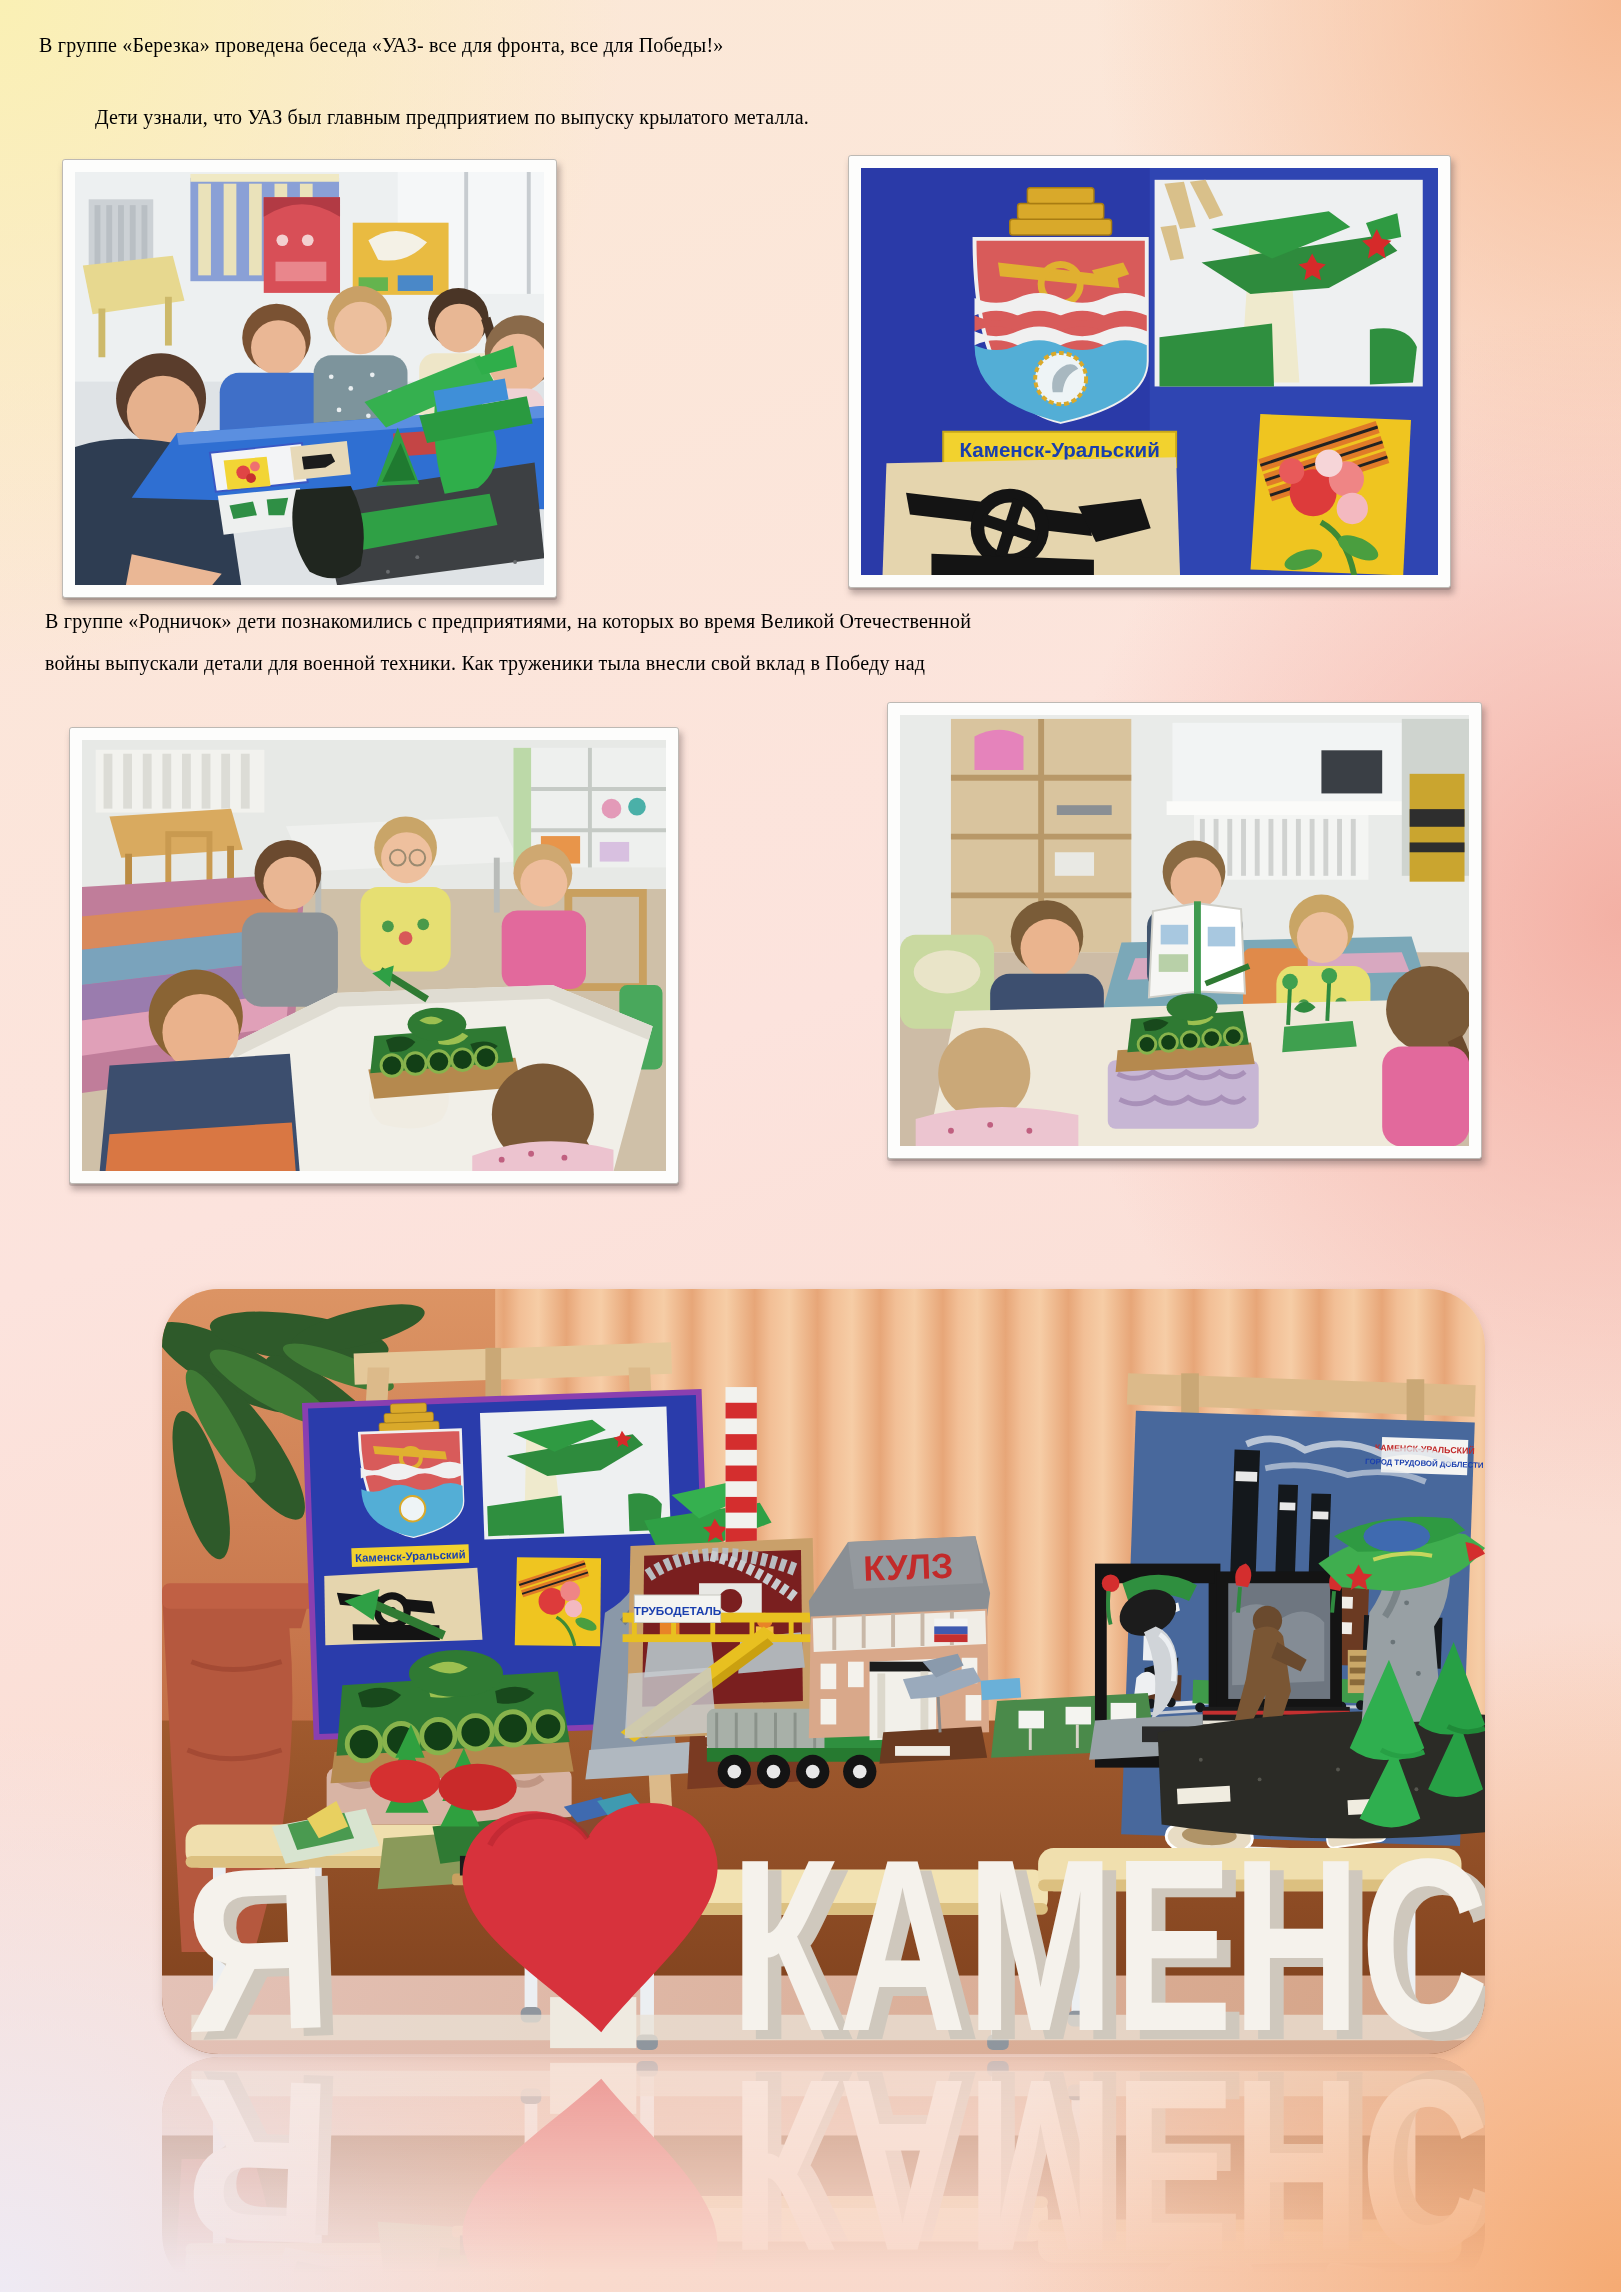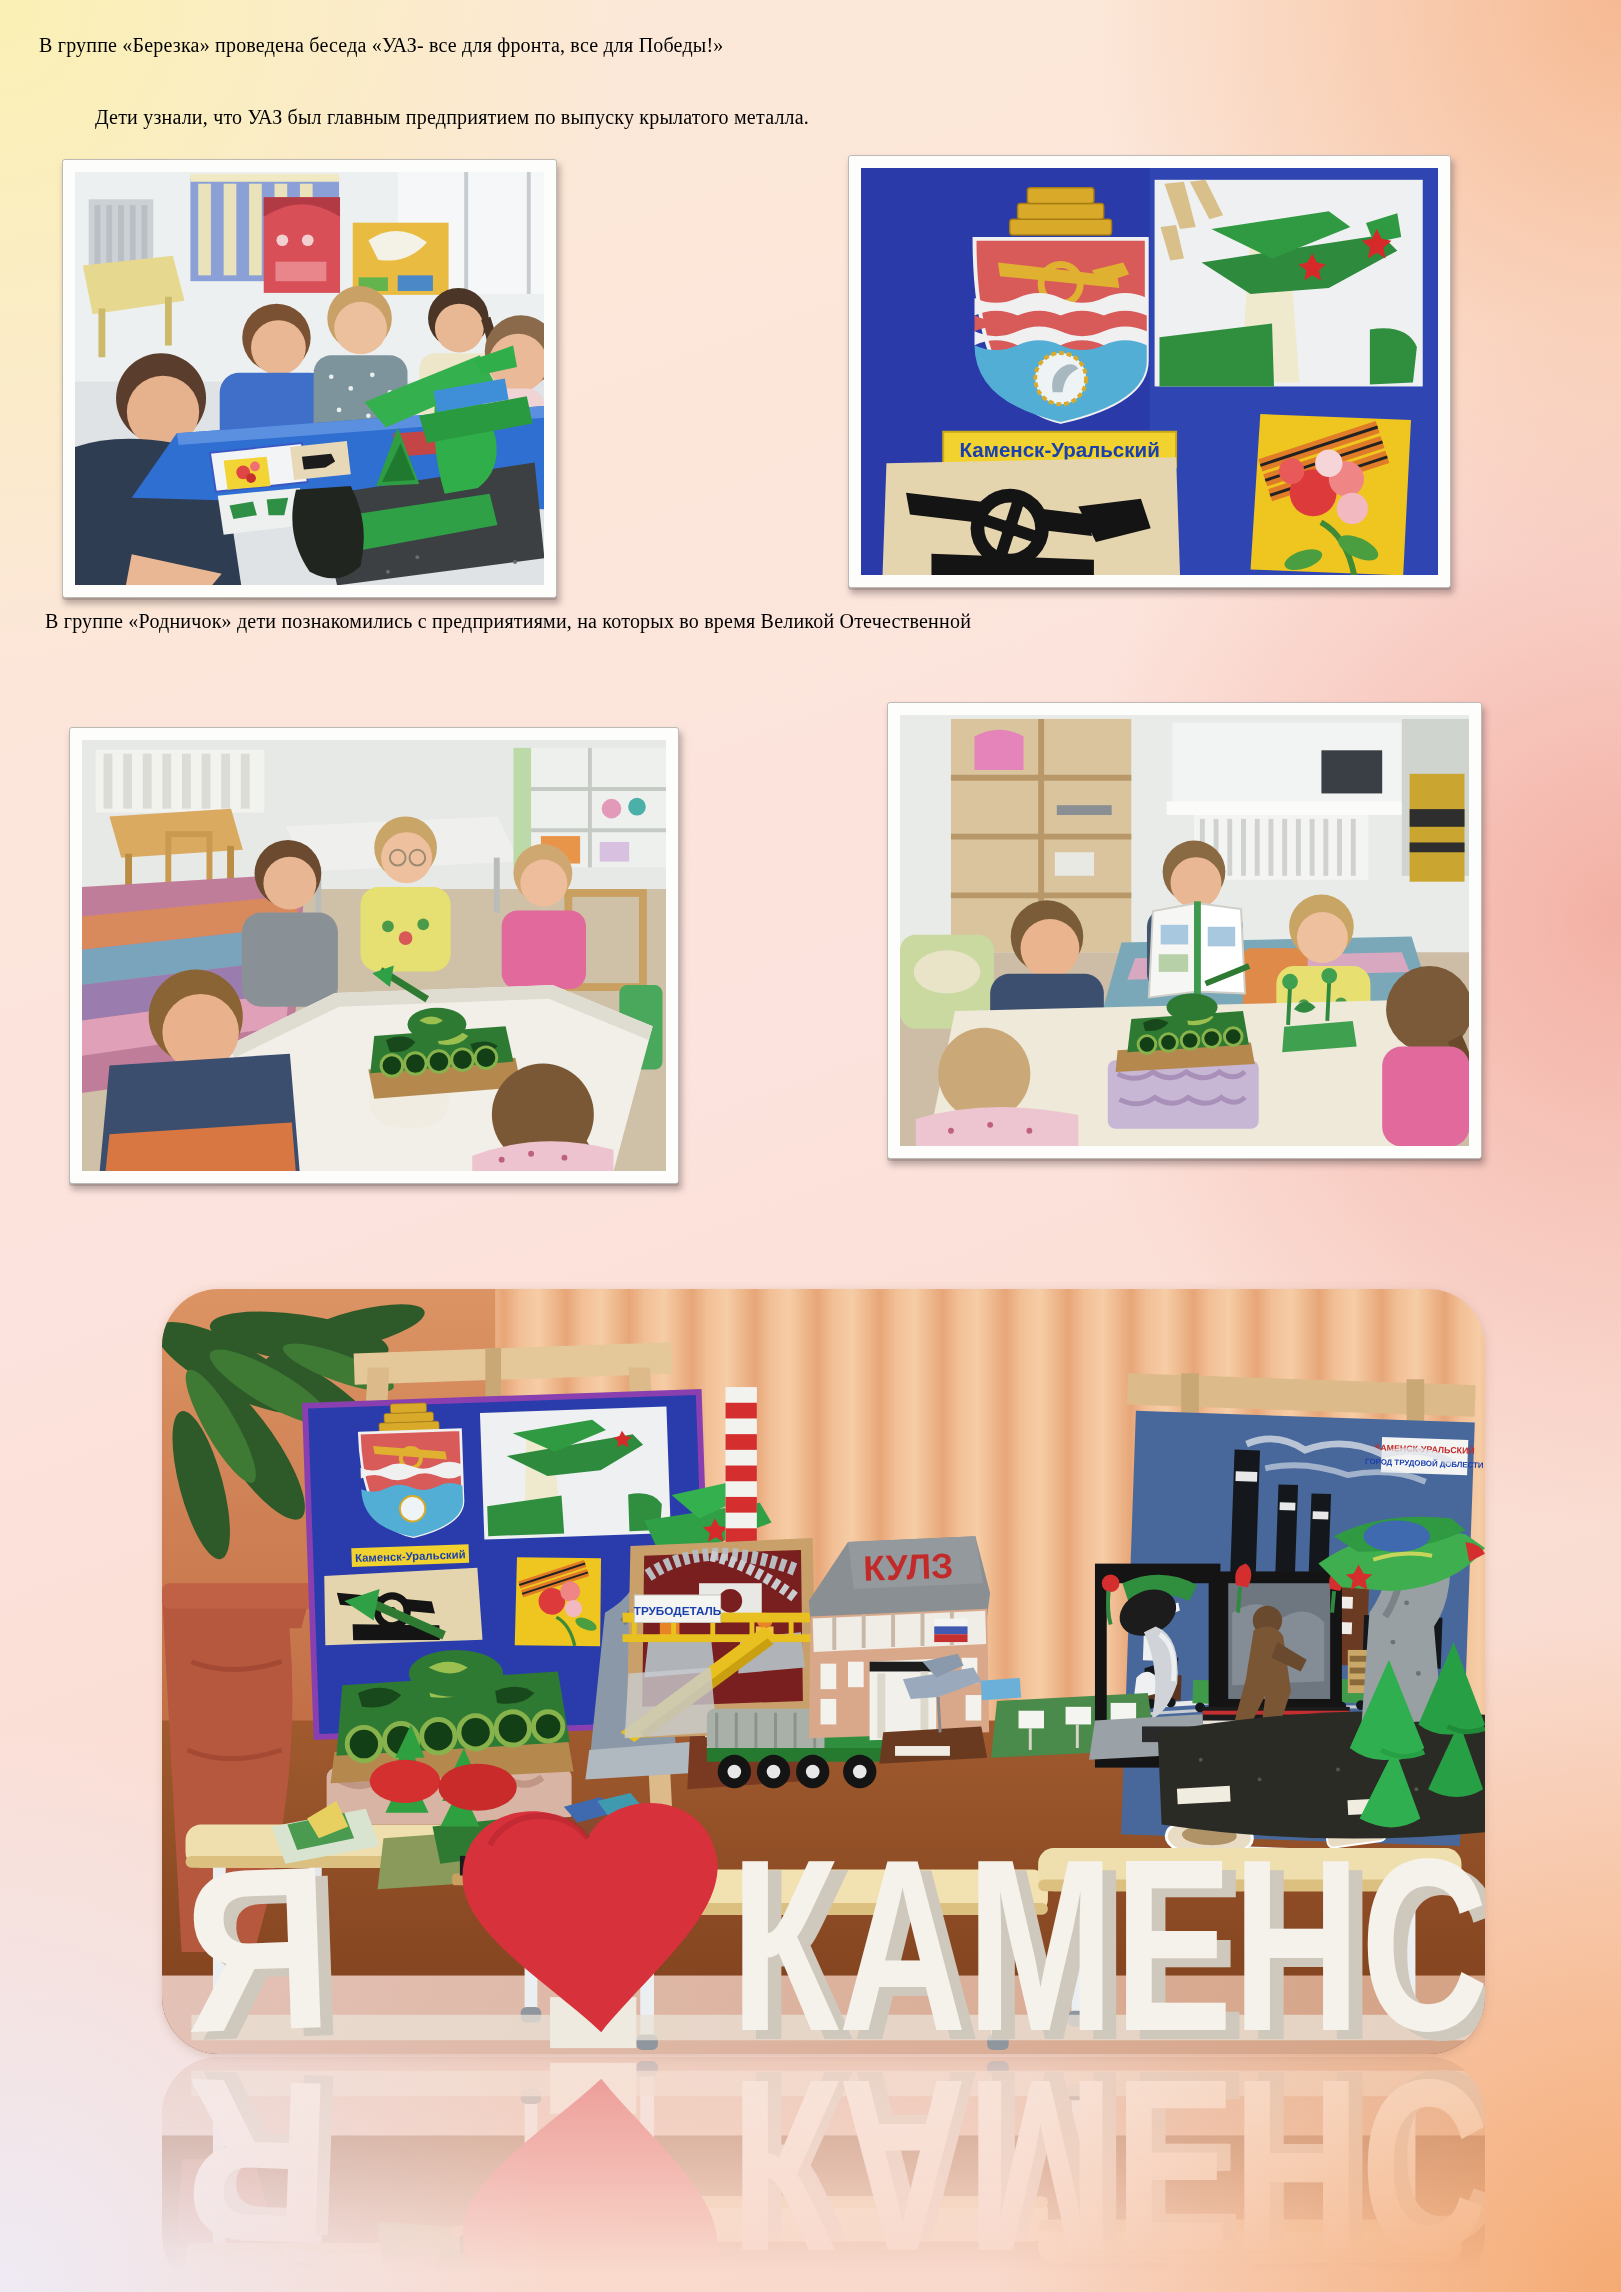--- a/index.html
+++ b/index.html
@@ -38,20 +38,21 @@
 </head>
 <body>
 
 <div class="page">
 
   <div class="ptext" style="left:39px;top:23.5px;">В группе «Березка» проведена беседа «УАЗ- все для фронта, все для Победы!»</div>
   <div class="ptext" style="left:55px;top:96px;margin-left:40px;">Дети узнали, что УАЗ был главным предприятием по выпуску крылатого металла.</div>
 
   <div class="ptext" style="left:39px;top:600px;margin-left:6px;">
     <div>В группе «Родничок» дети познакомились с предприятиями, на которых во время Великой Отечественной</div>
+    <div>войны выпускали детали для военной техники. Как труженики тыла внесли свой вклад в Победу над</div>
   </div>
 
 
   <div class="pframe" style="left:62px;top:159px;width:495px;height:439px;">
     <svg viewBox="0 0 480 424" preserveAspectRatio="none">
       <rect width="480" height="424" fill="#dfe3e6"></rect>
       <rect width="480" height="215" fill="#edf0f1"></rect>
       <rect x="330" y="0" width="150" height="125" fill="#f5f7f8"></rect>
       <rect x="398" y="0" width="4" height="125" fill="#c7ccd0"></rect>
         <rect x="462" y="0" width="4" height="125" fill="#c7ccd0"></rect>

